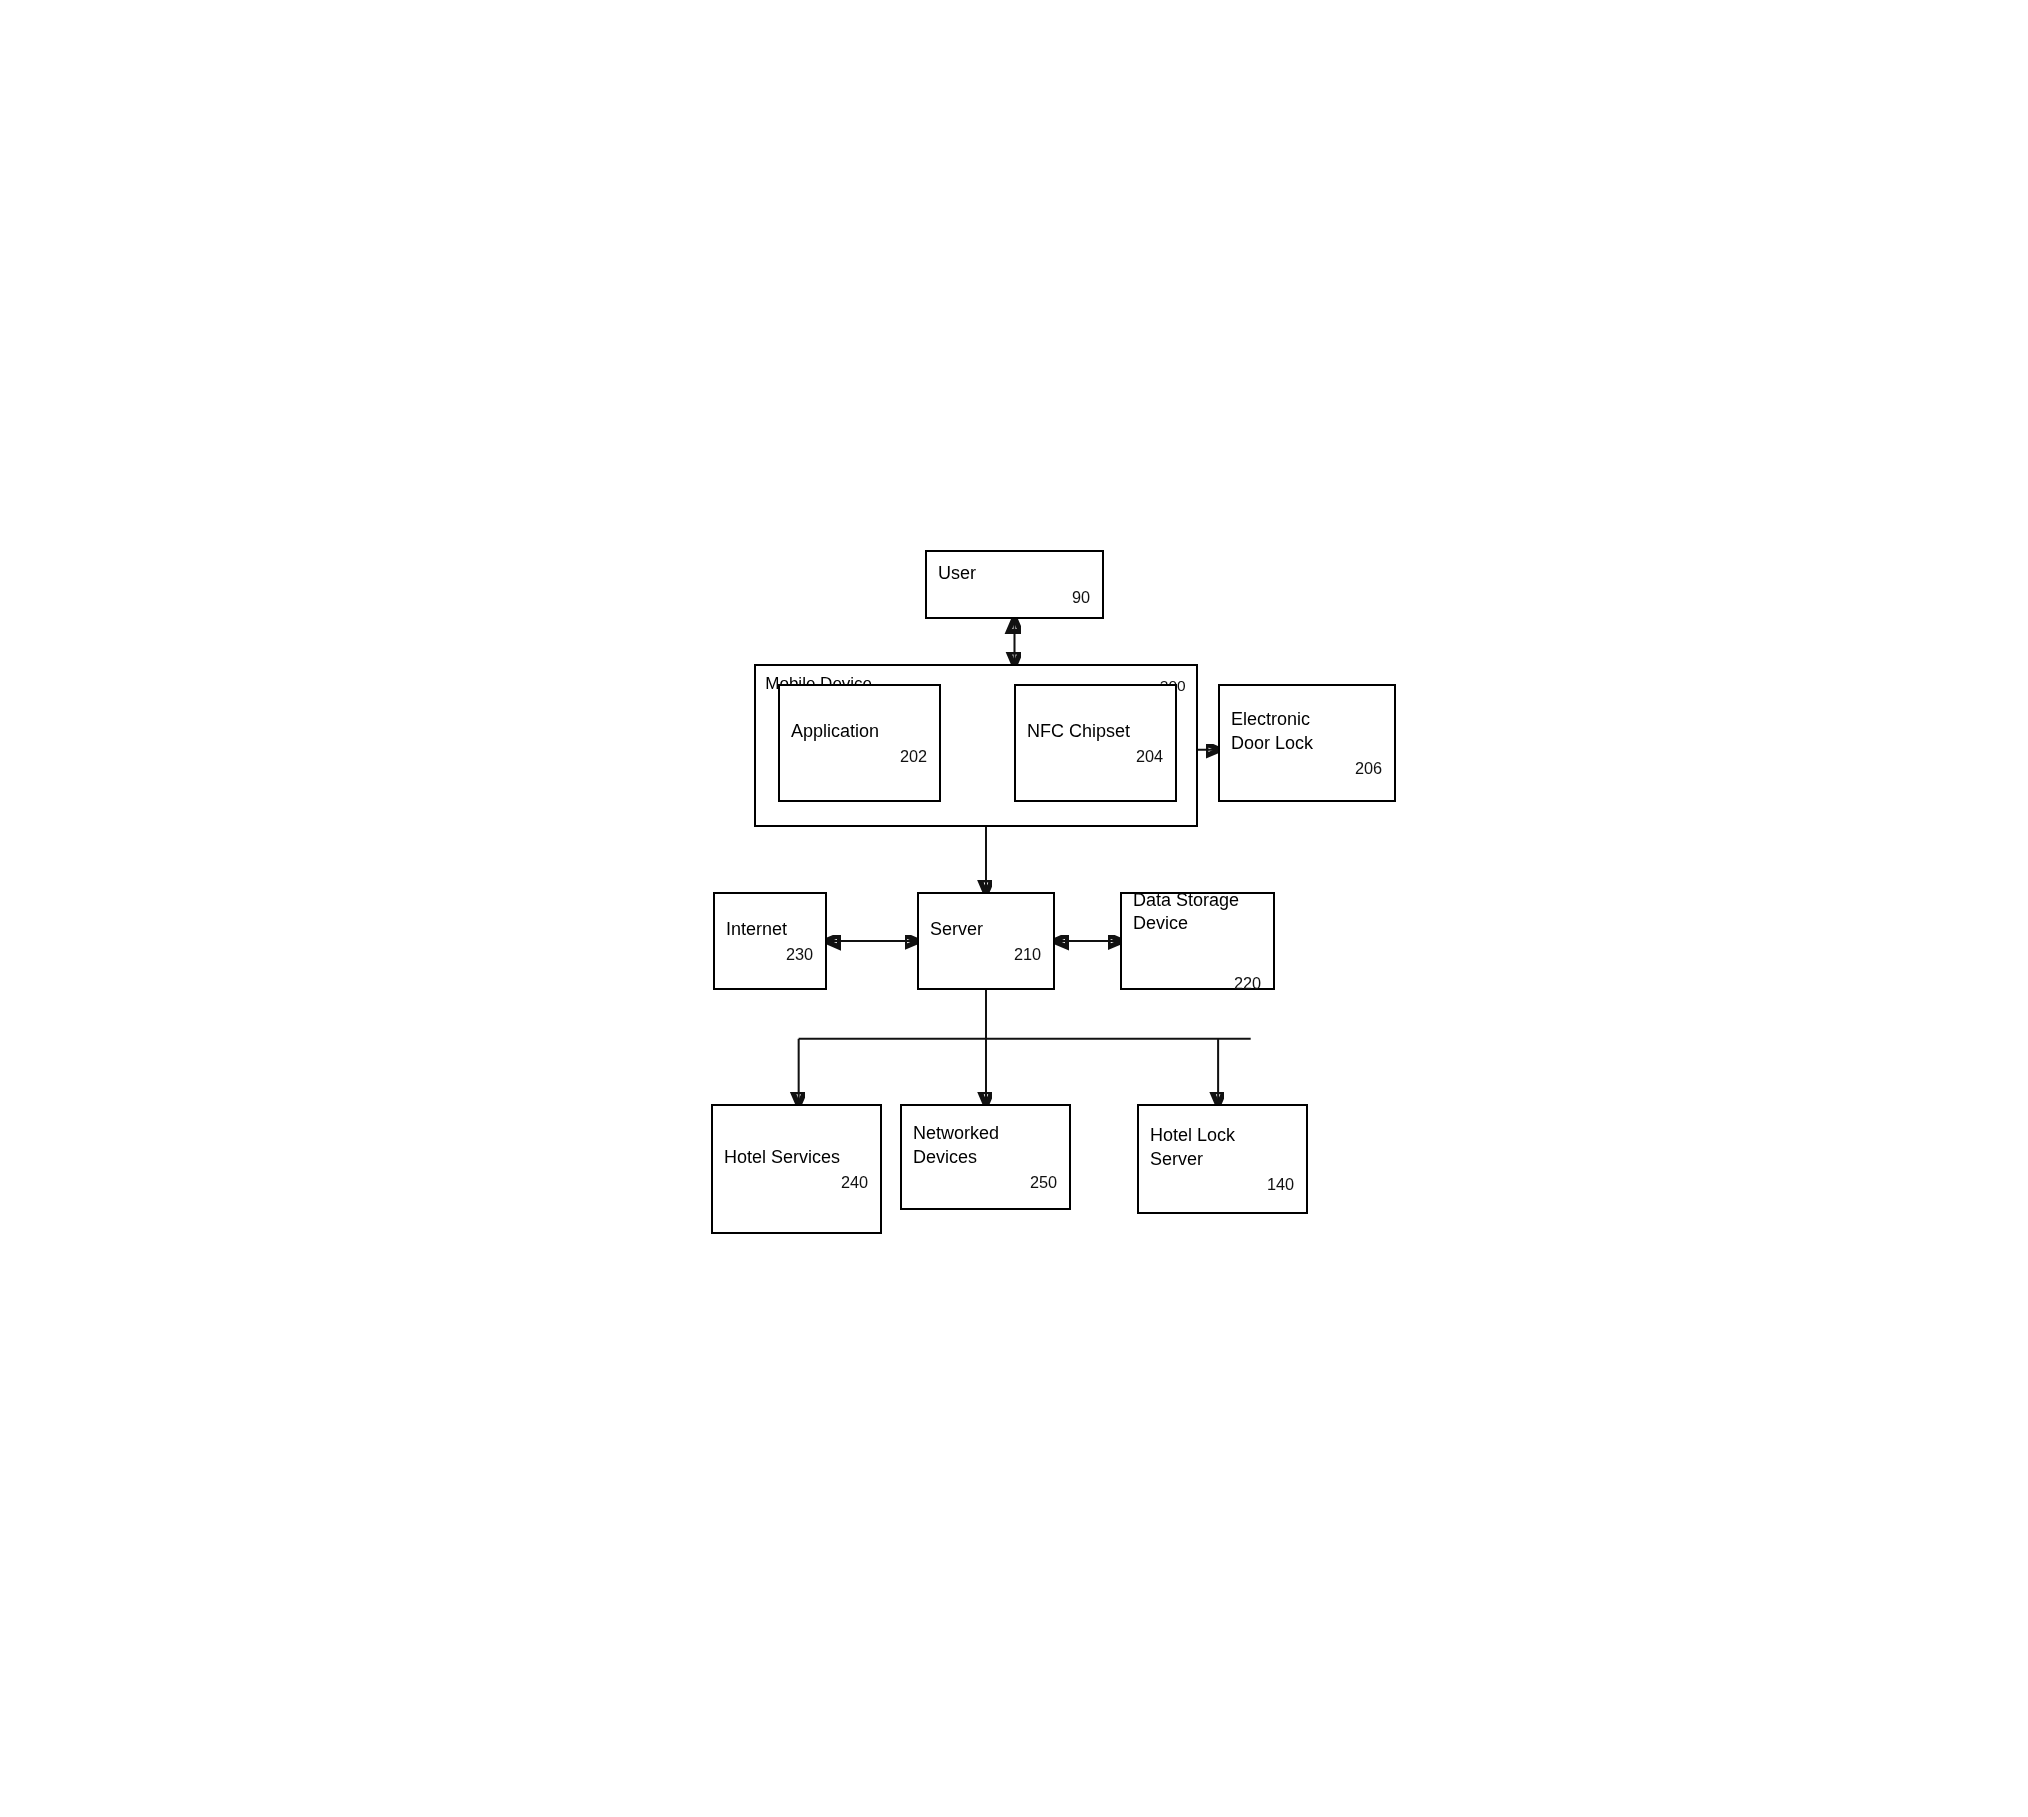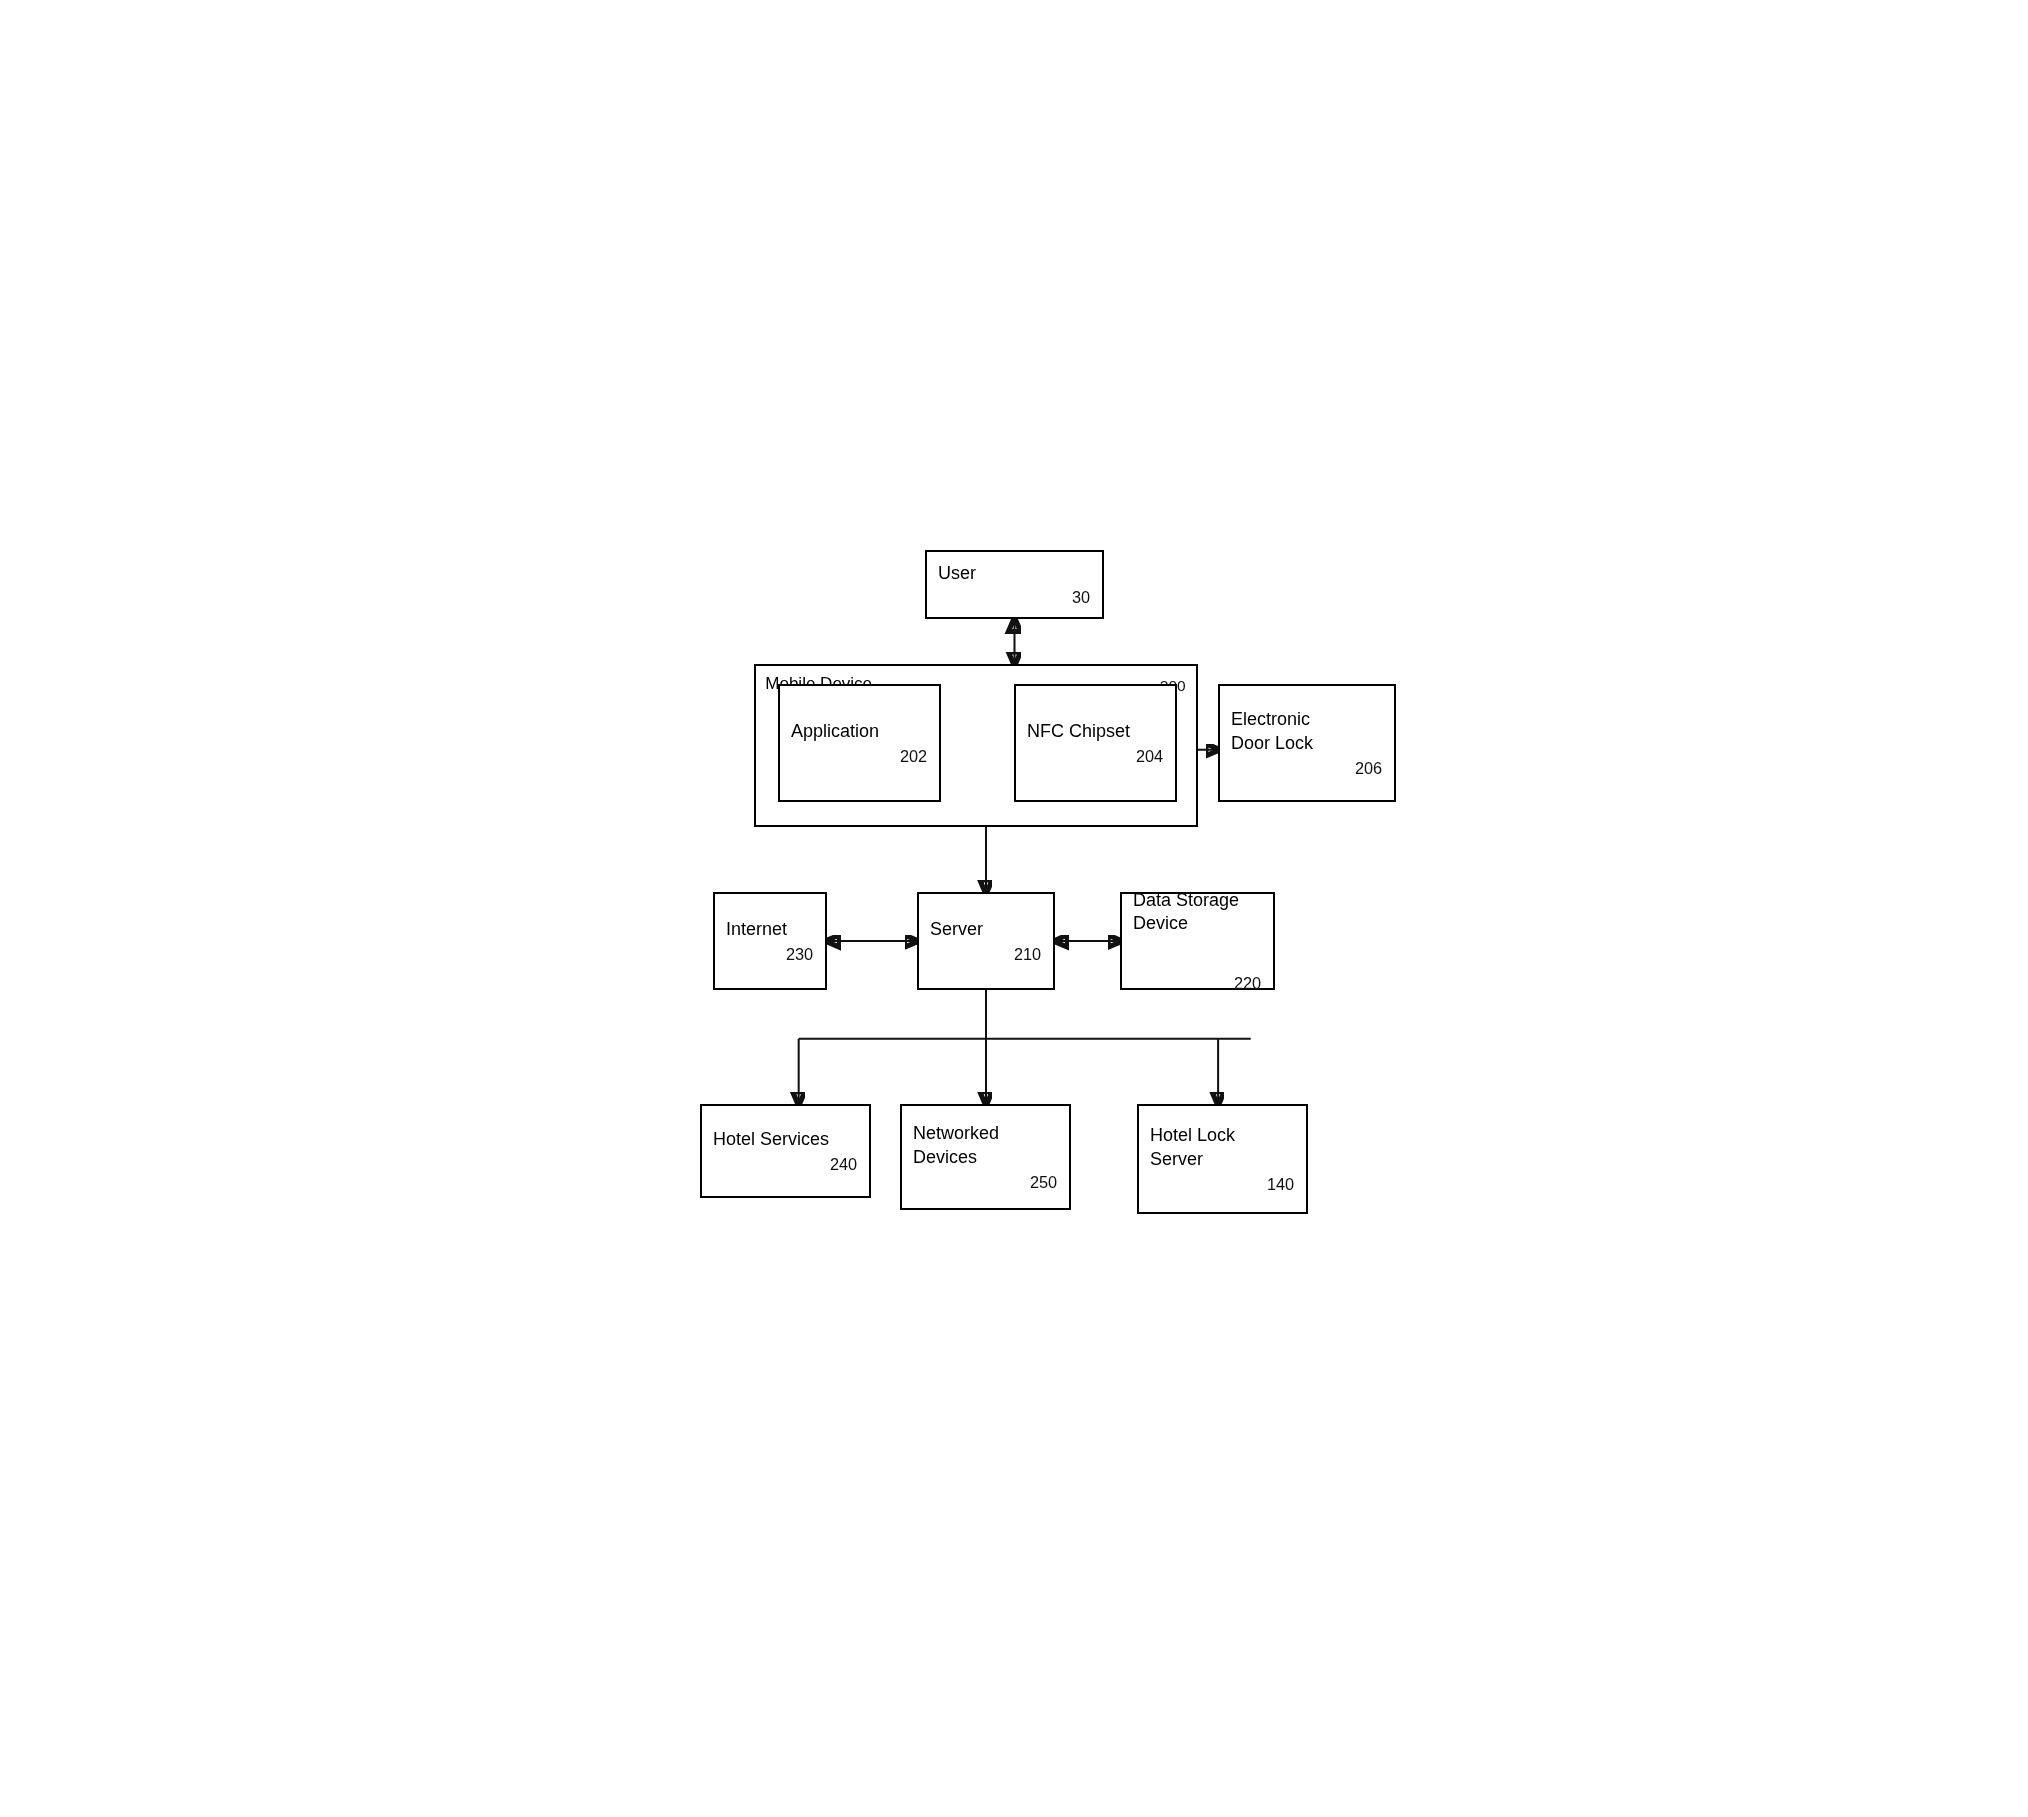--- a/index.html
+++ b/index.html
@@ -84,21 +84,21 @@
 
     <line x1="185" y1="610" x2="185" y2="690" marker-end="url(#arr)"></line>
 
     <line x1="415" y1="610" x2="415" y2="690" marker-end="url(#arr)"></line>
 
     <line x1="700" y1="610" x2="700" y2="690" marker-end="url(#arr)"></line>
   </svg>
 
   <div class="box" style="left:277px; top:8.1px; width:179px; height:69px; align-items:flex-start; justify-content:center;">
     <span class="label">User</span>
-    <span class="num" style="align-self:flex-end;">30</span>
+    <span class="num" style="align-self:flex-end;">90</span>
   </div>
 
   <div class="box" style="left:106px; top:122px; width:444px; height:163px; align-items:flex-start; justify-content:flex-start; padding:6.5px 9.8px;">
     <span class="label" style="font-size:17px;">Mobile Device</span>
     <span class="num" style="position:absolute; right:9.8px; top:8.1px; font-size:15.5px;">200</span>
   </div>
 
   <div class="box" style="left:130px; top:142px; width:163px; height:118px;">
     <span class="label">Application</span>
     <span class="num" style="align-self:flex-end;">202</span>
@@ -124,21 +124,21 @@
     <span class="label" style="white-space:pre-line;">Data Storage
 Device</span>
     <span class="num" style="align-self:flex-end;">220</span>
   </div>
 
   <div class="box" style="left:65px; top:350px; width:114px; height:98px;">
     <span class="label">Internet</span>
     <span class="num" style="align-self:flex-end;">230</span>
   </div>
 
-  <div class="box" style="left:52px; top:562px; width:171px; height:94px;">
+  <div class="box" style="left:63px; top:562px; width:171px; height:130px;">
     <span class="label">Hotel Services</span>
     <span class="num" style="align-self:flex-end;">240</span>
   </div>
 
   <div class="box" style="left:252px; top:562px; width:171px; height:106px;">
     <span class="label" style="white-space:pre-line;">Networked
 Devices</span>
     <span class="num" style="align-self:flex-end;">250</span>
   </div>
 

